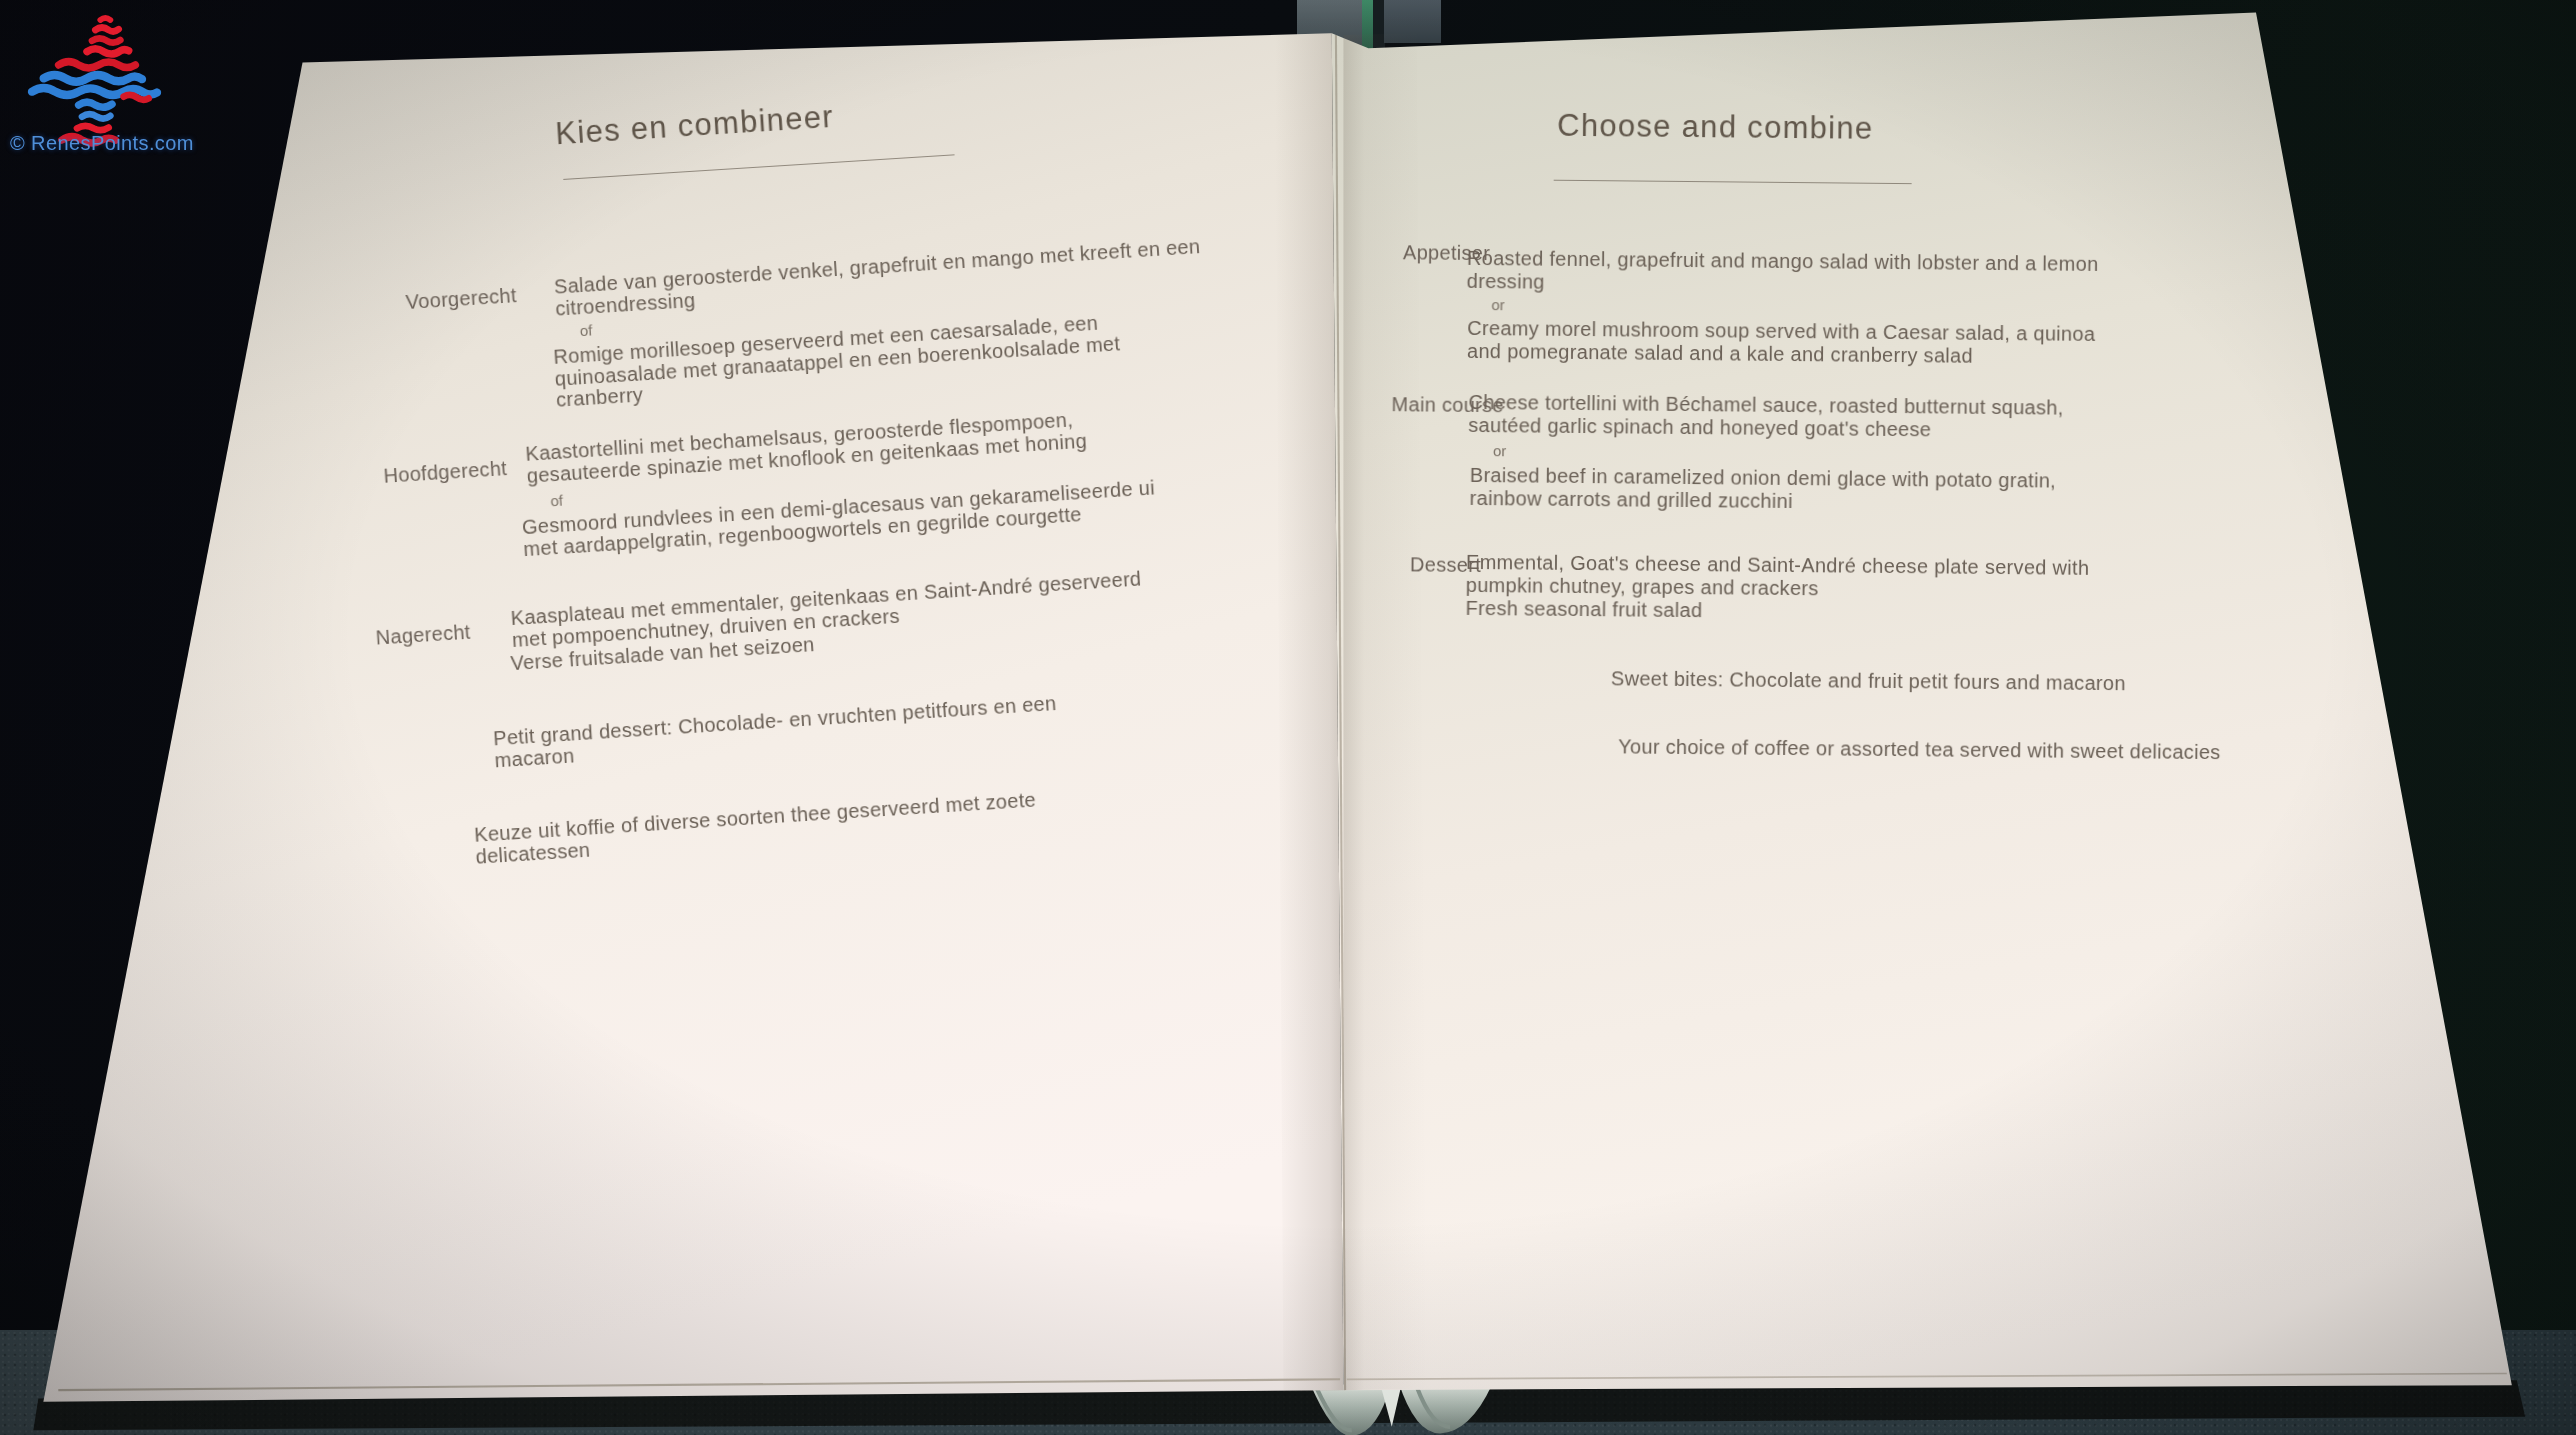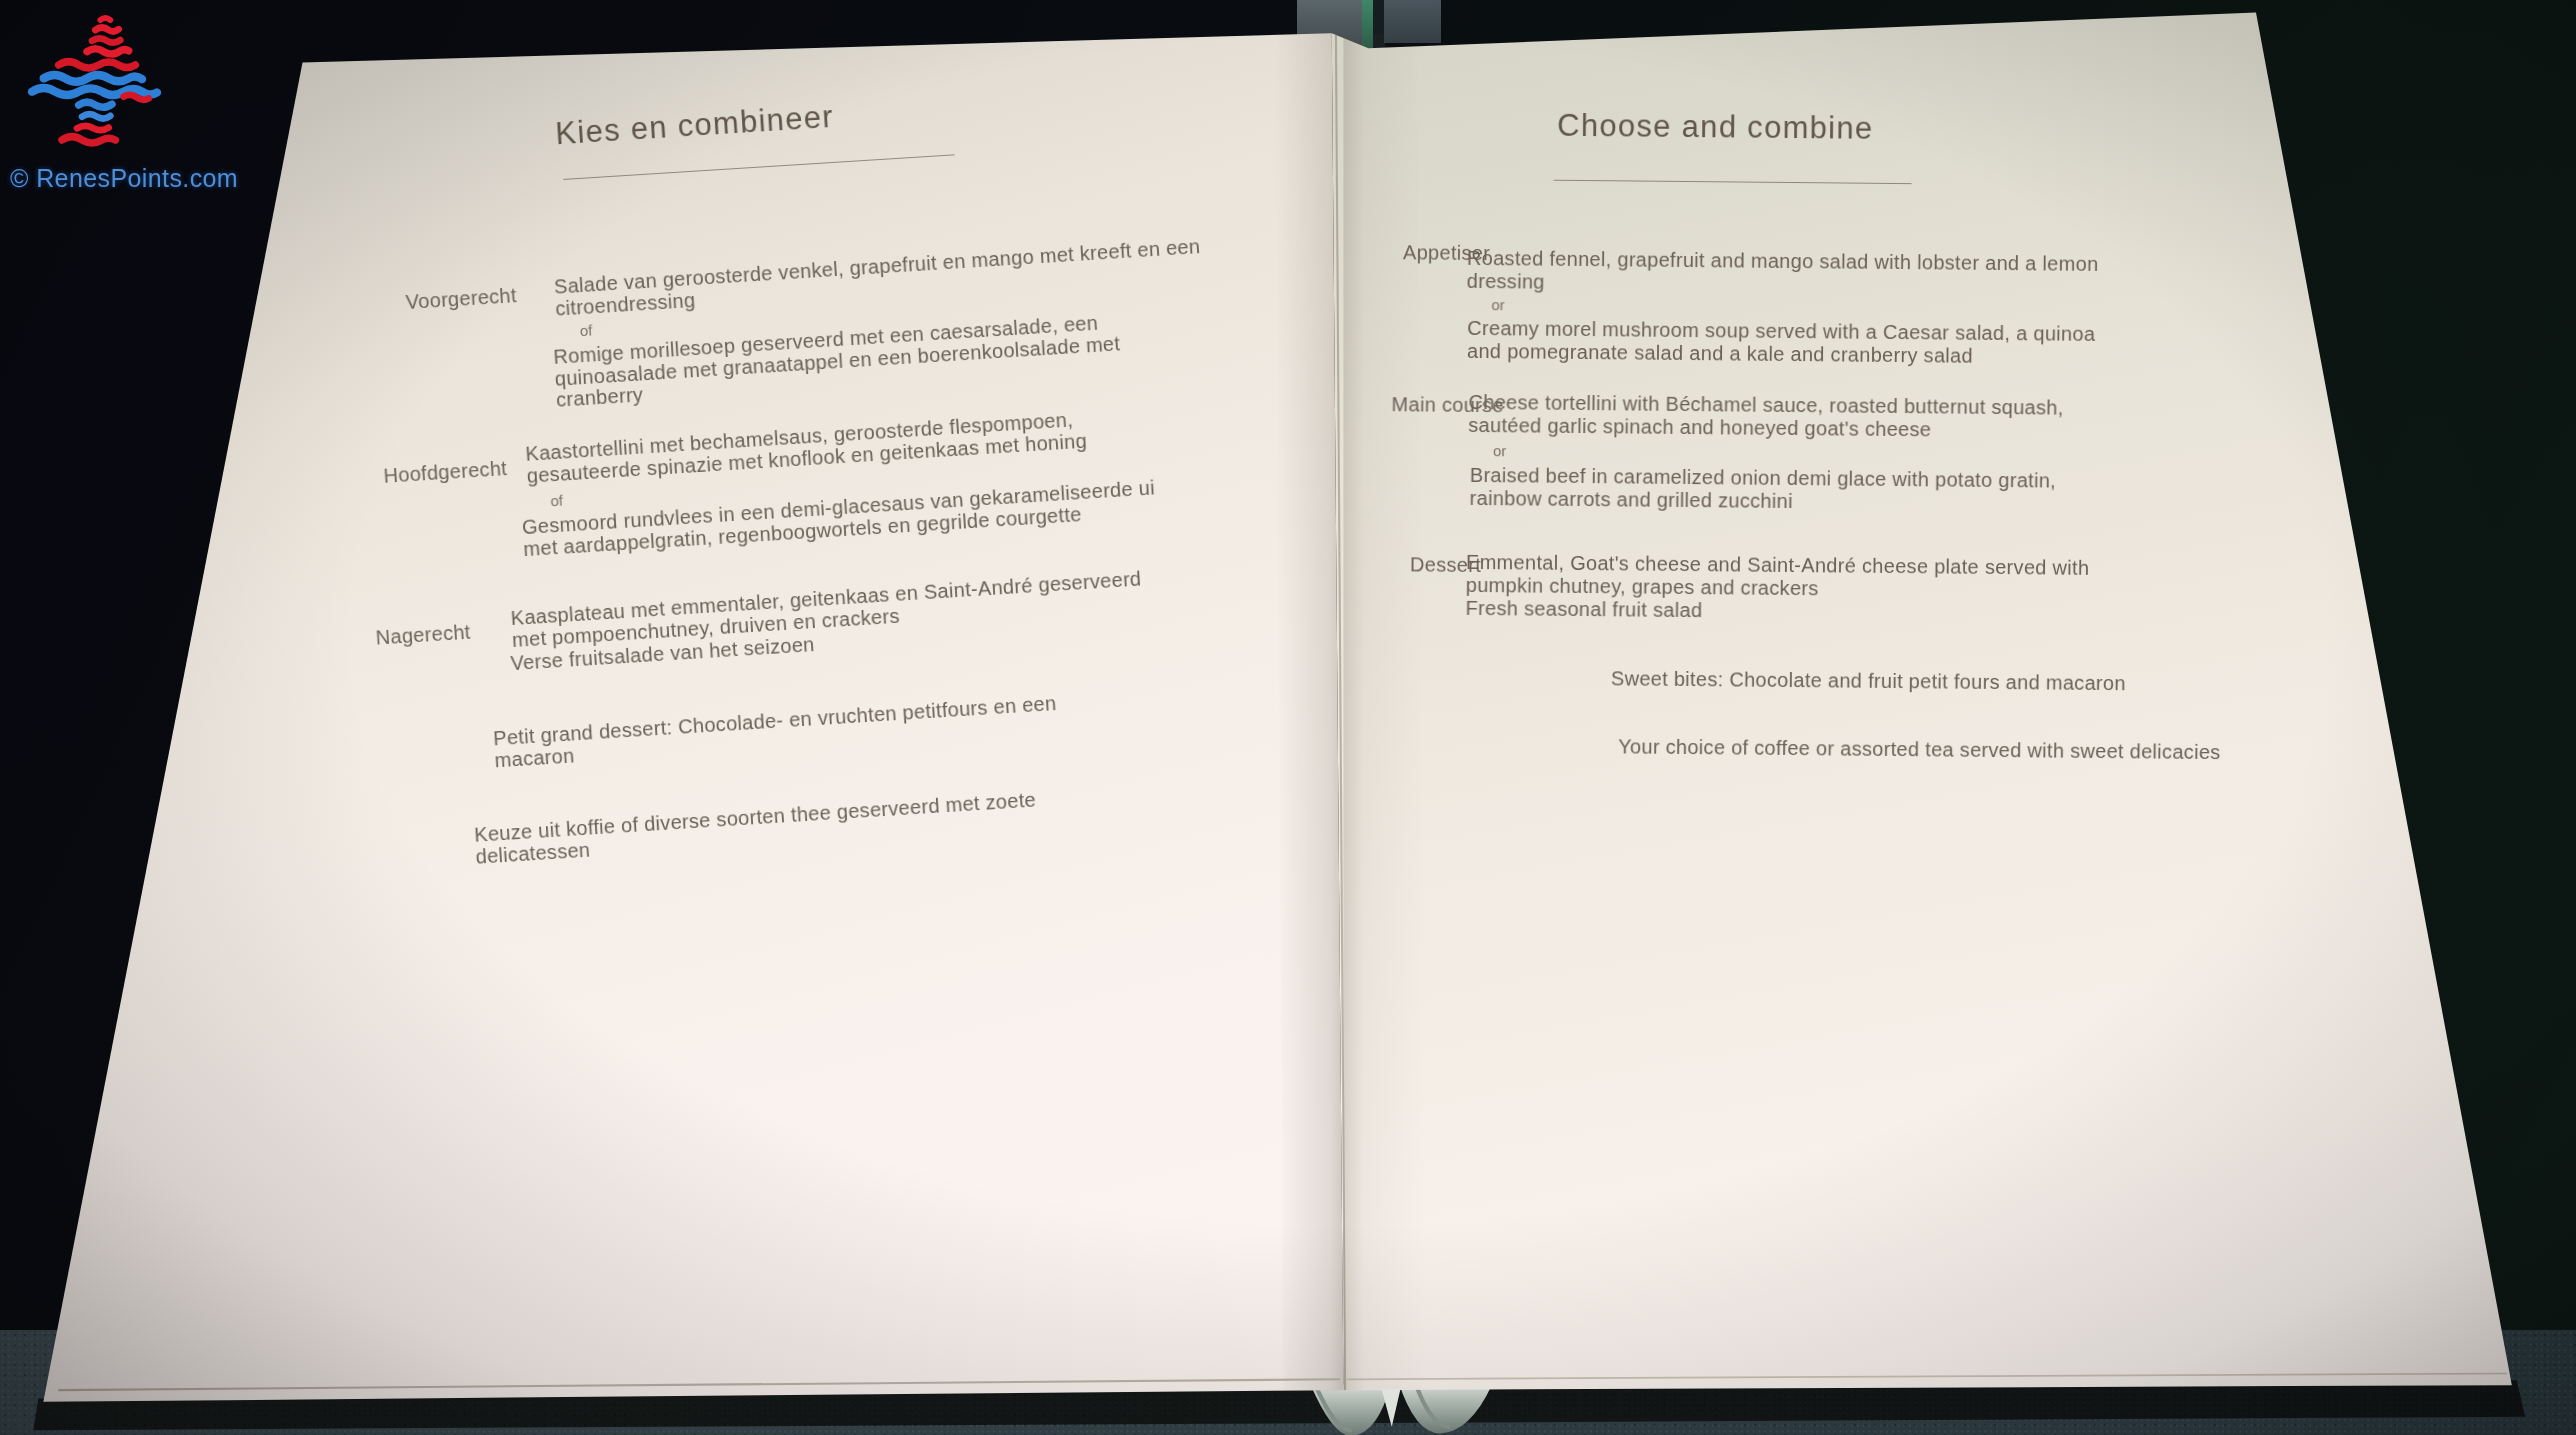--- a/index.html
+++ b/index.html
@@ -27,21 +27,21 @@
   #right-text{transform:rotate(0.55deg);transform-origin:1583px 250px;}
   .t{position:absolute;color:#6b6157;filter:blur(0.4px);}
   .page-title{font-size:31px;letter-spacing:1.3px;color:#60564a;}
   .rule{position:absolute;height:0;border-top:1.7px solid rgba(100,90,78,0.65);filter:blur(0.4px);}
   .label{font-size:20px;letter-spacing:0.3px;color:#6d635a;}
   .item{font-size:20px;line-height:21.7px;letter-spacing:0.3px;white-space:pre-line;color:#6b6157;}
   .item.en{line-height:22.5px;}
   .sep{font-size:15px;color:#7a7166;}
   
   .logo{position:absolute;left:6.7px;top:5px;width:200px;height:175px;}
-  .logo-caption{position:absolute;left:10px;top:164px;font-size:25px;letter-spacing:0.4px;
+  .logo-caption{position:absolute;left:10px;top:132px;font-size:20px;letter-spacing:0.4px;
       color:#4f8fd8;text-shadow:0 0 5px rgba(40,110,220,0.55);}
   
   .vignette{position:absolute;inset:0;pointer-events:none;
       background:radial-gradient(ellipse at 52% 44%, rgba(0,0,0,0) 52%, rgba(8,9,8,0.14) 78%, rgba(4,5,5,0.38) 100%);}
 </style>
 </head>
 <body>
 
 <div class="stage">
 

